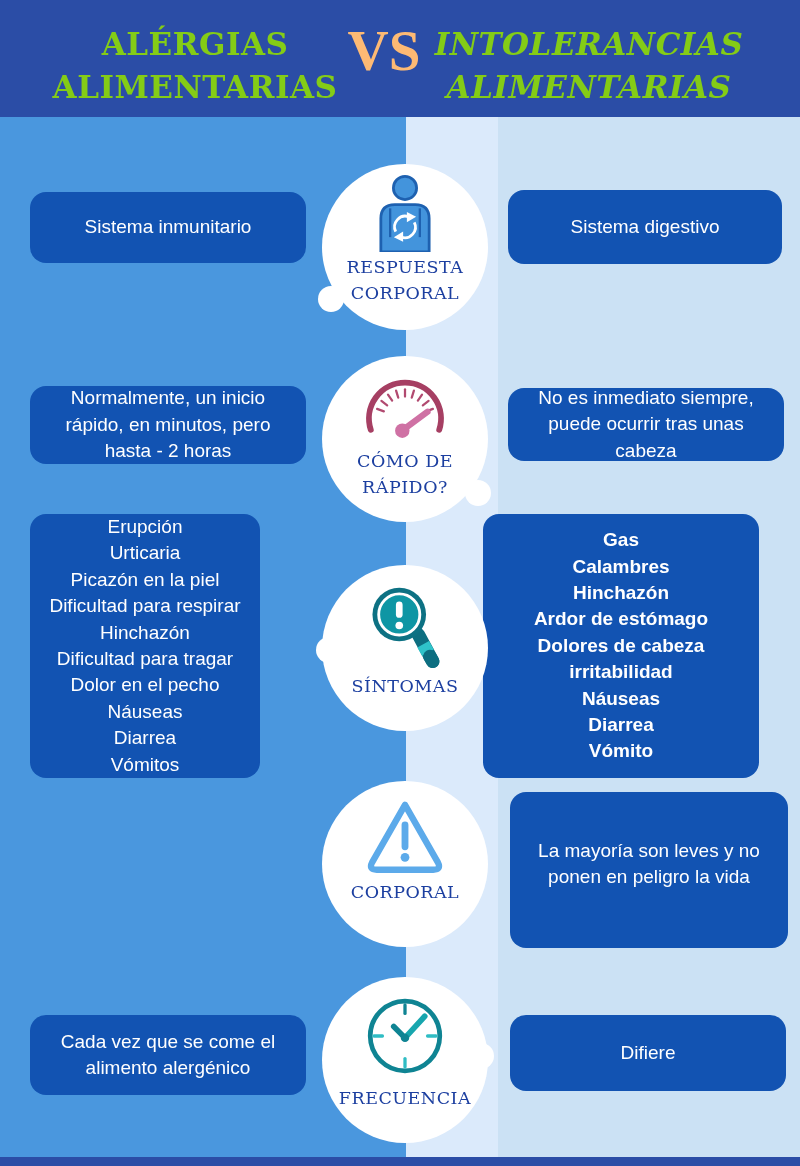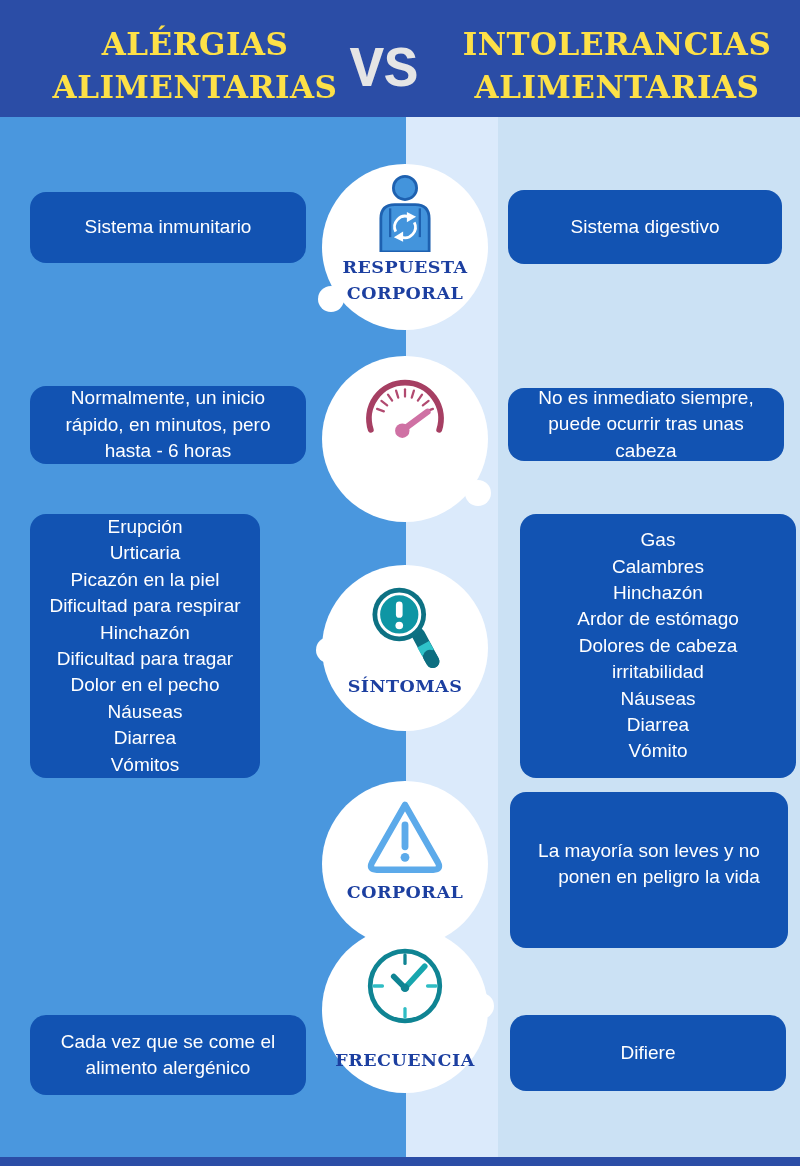--- a/index.html
+++ b/index.html
@@ -8,59 +8,59 @@
     font-family:"Liberation Sans",sans-serif;background:#cbe1f4;
   }
   
   .bg-left{position:absolute;left:0;top:0;width:406px;height:1166px;background:#4a97de;}
   .bg-strip{position:absolute;left:406px;top:0;width:92px;height:1166px;background:#dbeafb;}
   .bg-right{position:absolute;left:498px;top:0;width:302px;height:1166px;background:#cbe1f4;}
   
   .header{position:absolute;left:0;top:0;width:800px;height:117px;background:#2b4da6;z-index:5;}
   .footer{position:absolute;left:0;bottom:0;width:800px;height:9px;background:#2b4da6;z-index:5;}
   .h-title{
-    position:absolute;top:23px;text-align:center;color:#fde047;
+    position:absolute;top:23px;text-align:center;color:#84cc16;
     font-family:"DejaVu Serif",serif;font-weight:700;font-size:31px;line-height:43px;
     letter-spacing:.5px;white-space:pre-line;
   }
   .h-left{left:30px;width:330px;}
-  .h-right{left:444px;width:346px;}
+  .h-right{left:416px;width:346px;font-style:italic;}
   .h-vs{
-    position:absolute;left:337px;top:36px;width:94px;text-align:center;color:#e5e5e5;
-    font-family:Liberation Mono, monospace;font-weight:700;font-size:57px;line-height:70px;
+    position:absolute;left:337px;top:16px;width:94px;text-align:center;color:#fdba74;
+    font-family:Liberation Serif, serif;font-weight:700;font-size:57px;line-height:70px;
   }
   
   .box{
     position:absolute;background:#1253b2;border-radius:16px;color:#ffffff;
     display:flex;align-items:center;justify-content:center;text-align:center;
     font-size:19px;line-height:26.4px;z-index:2;padding:0 12px;box-sizing:border-box;
   }
   .box-text{white-space:pre-line;}
   .b-l1{left:30px;top:192px;width:276px;height:71px;}
   .b-r1{left:508px;top:190px;width:274px;height:74px;}
   .b-l2{left:30px;top:386px;width:276px;height:78px;}
   .b-r2{left:508px;top:388px;width:276px;height:73px;}
   .b-l3{left:30px;top:514px;width:230px;height:264px;}
-  .b-r3{left:520px;top:514px;width:276px;height:264px;}
+  .b-r3{left:483px;top:514px;width:276px;height:264px;font-weight:bold;}
   .b-l4{left:30px;top:794px;width:276px;height:160px;}
-  .b-r4{left:510px;top:792px;width:278px;height:156px;align-items:flex-start;padding-top:46px;text-align:right;}
+  .b-r4{left:510px;top:792px;width:278px;height:156px;align-items:flex-start;padding-top:46px;}
   .b-l5{left:30px;top:1015px;width:276px;height:80px;}
   .b-r5{left:510px;top:1015px;width:276px;height:76px;}
   
   .circle{
     position:absolute;left:322px;width:166px;height:166px;background:#ffffff;border-radius:50%;
     display:flex;flex-direction:column;align-items:center;z-index:3;
   }
-  .c1{top:164px;} .c2{top:356px;} .c3{top:565px;} .c4{top:781px;} .c5{top:927px;gap:12px;}
+  .c1{top:164px;} .c2{top:356px;} .c3{top:565px;} .c4{top:781px;} .c5{top:977px;}
   .circle .icon{display:block;line-height:0;}
   .c1 .icon{margin-top:10px;} .c2 .icon{margin-top:18px;} .c3 .icon{margin-top:14px;}
   .c4 .icon{margin-top:12px;} .c5 .icon{margin-top:12px;}
   .circle-title{
     margin-top:2px;text-align:center;color:#1c3fa0;
-    font-family:"DejaVu Serif",serif;font-weight:700;font-size:17.5px;line-height:26px;
+    font-family:"DejaVu Serif",serif;font-weight:400;font-size:17.5px;line-height:26px;
     letter-spacing:.5px;white-space:pre-line;
   }
   .tail{position:absolute;width:26px;height:26px;background:#ffffff;border-radius:50%;}
   .tail-c1{left:-4px;bottom:18px;}
   .tail-c2{right:-3px;bottom:16px;}
   .tail-c3{left:-6px;top:72px;}
   .tail-c5{right:-6px;top:66px;}
 </style>
 </head>
 <body>
@@ -99,21 +99,21 @@
       </svg>
     </span>
     <div class="circle-title">RESPUESTA
 CORPORAL</div>
     <div class="tail tail-c1"></div>
   </div>
 
   <div class="box b-l2">
     <span class="box-text">Normalmente, un inicio
 rápido, en minutos, pero
-hasta - 6 horas</span>
+hasta - 2 horas</span>
   </div>
   <div class="box b-r2">
     <span class="box-text">No es inmediato siempre,
 puede ocurrir tras unas cabeza</span>
   </div>
   <div class="circle c2">
     <span class="icon">
       <svg width="100" height="72" viewBox="0 0 110 80" xmlns="http://www.w3.org/2000/svg">
         <path d="M17,62 A40,40 0 1 1 93,62" stroke="#a63f63" stroke-width="6.5" fill="none" stroke-linecap="round"></path>
         <line x1="31.5" y1="41.5" x2="24" y2="38.7" stroke="#b14a70" stroke-width="2.5" stroke-linecap="round"></line>
@@ -122,20 +122,22 @@
         <line x1="47.5" y1="26.2" x2="45.1" y2="18.5" stroke="#b14a70" stroke-width="2.5" stroke-linecap="round"></line>
         <line x1="55" y1="25" x2="55" y2="17" stroke="#b14a70" stroke-width="2.5" stroke-linecap="round"></line>
         <line x1="62.5" y1="26.2" x2="64.9" y2="18.5" stroke="#b14a70" stroke-width="2.5" stroke-linecap="round"></line>
         <line x1="69.3" y1="29.5" x2="73.9" y2="23.0" stroke="#b14a70" stroke-width="2.5" stroke-linecap="round"></line>
         <line x1="74.8" y1="34.8" x2="81.2" y2="29.9" stroke="#b14a70" stroke-width="2.5" stroke-linecap="round"></line>
         <line x1="78.5" y1="41.5" x2="86" y2="38.7" stroke="#b14a70" stroke-width="2.5" stroke-linecap="round"></line>
         <line x1="53" y1="62" x2="80" y2="42" stroke="#cf71a4" stroke-width="7" stroke-linecap="round"></line>
         <circle cx="52" cy="63" r="8" fill="#cf71a4"></circle>
       </svg>
     </span>
+    <div class="circle-title">CÓMO DE
+RÁPIDO?</div>
     <div class="tail tail-c2"></div>
   </div>
 
   <div class="box b-l3">
     <span class="box-text">Erupción
 Urticaria
 Picazón en la piel
 Dificultad para respirar
 Hinchazón
 Dificultad para tragar

